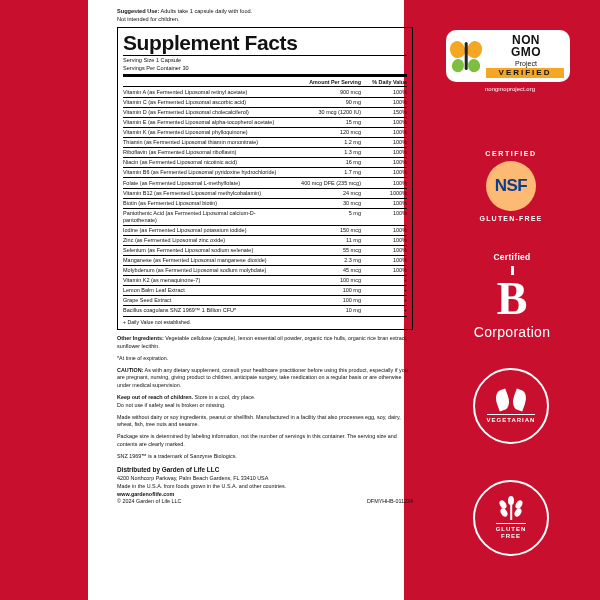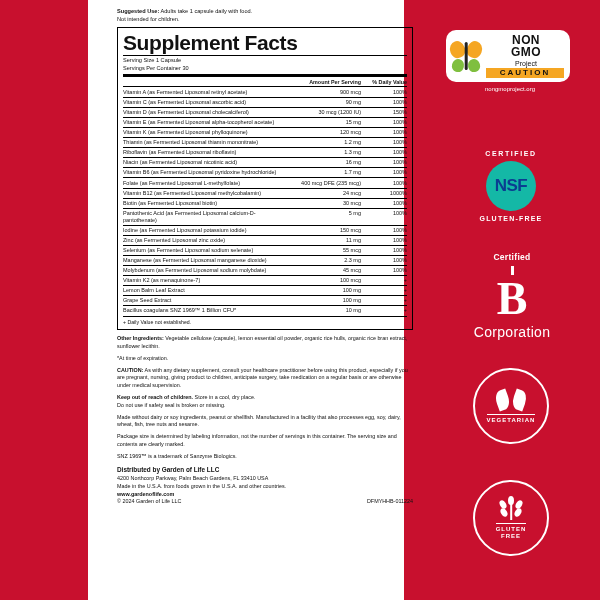--- a/index.html
+++ b/index.html
@@ -101,21 +101,21 @@
   .ng-verified{
     background:#f5a623;color:#111;font-size:8px;font-weight:bold;
     letter-spacing:2px;padding:1px 0;margin-top:1px;width:78px;margin-left:auto;margin-right:2px;
   }
   .nongmo-url{font-size:6px;color:#fff;margin-top:4px;}
 
   
   .nsf{left:36px;top:150px;width:110px;}
   .nsf-top{font-size:7px;color:#fff;letter-spacing:1.6px;font-weight:bold;margin-bottom:4px;}
   .nsf-circle{
-    width:50px;height:50px;border-radius:50%;background:#14b8a6;margin:0 auto;
+    width:50px;height:50px;border-radius:50%;background:#fdba74;margin:0 auto;
     display:flex;align-items:center;justify-content:center;
   }
   .nsf-circle span{
     font-size:17px;font-weight:bold;color:#0b3d91;letter-spacing:-0.5px;
   }
   .nsf-bot{font-size:7px;color:#fff;letter-spacing:1.2px;font-weight:bold;margin-top:4px;}
 
   
   .bcorp{left:40px;top:252px;width:104px;}
   .bcorp-top{font-size:8.5px;color:#fff;font-weight:bold;letter-spacing:0.3px;}
@@ -335,21 +335,21 @@
           <div class="w ng-w2"></div>
           <div class="w ng-w3"></div>
           <div class="w ng-w4"></div>
           <div class="ng-body"></div>
         </div>
       </div>
       <div class="ng-right">
         <div class="l1">NON</div>
         <div class="l2">GMO</div>
         <div class="l3">Project</div>
-        <div class="ng-verified">CAUTION</div>
+        <div class="ng-verified">VERIFIED</div>
       </div>
     </div>
     <div class="nongmo-url">nongmoproject.org</div>
   </div>
 
   <div class="badge nsf">
     <div class="nsf-top">CERTIFIED</div>
     <div class="nsf-circle">
       <span>NSF</span>
     </div>

